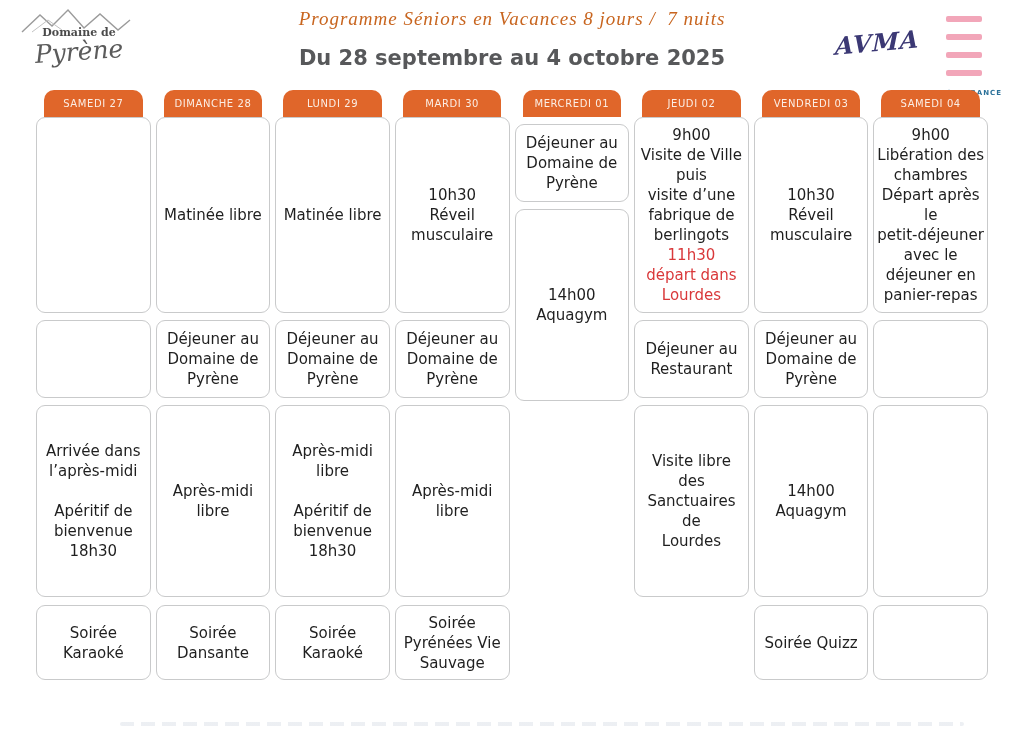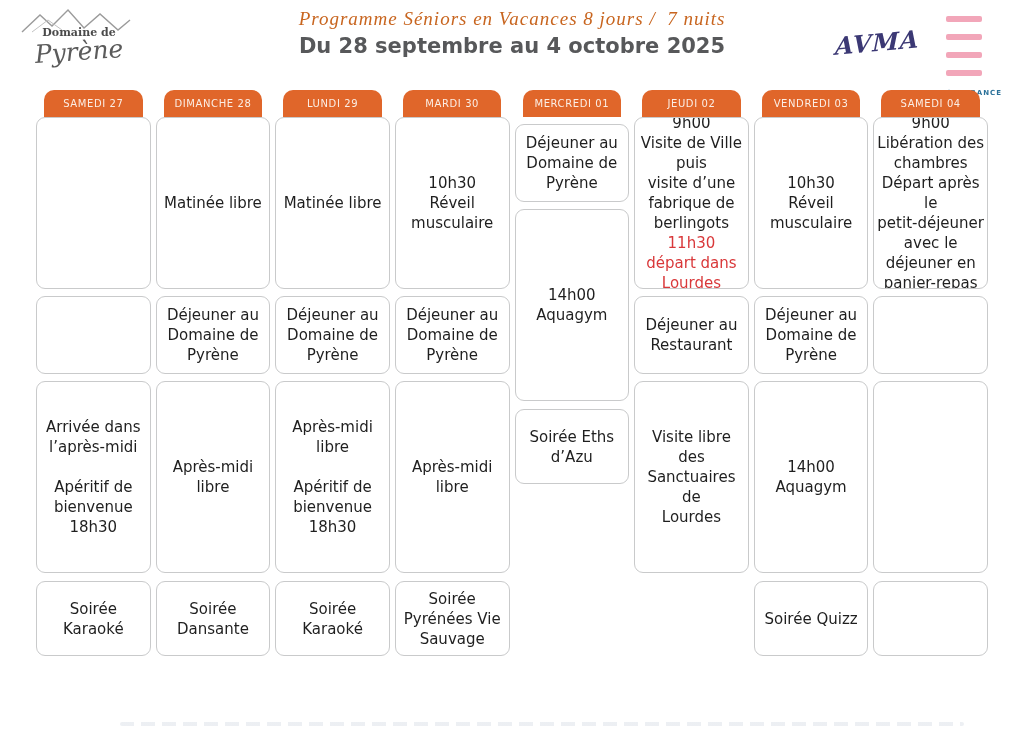--- a/index.html
+++ b/index.html
@@ -31,21 +31,21 @@
     font-size: 25px; color: #5b5b5b; transform: rotate(-4deg);
   }
 
   .titles { position: absolute; left: 0; right: 0; top: 8px; text-align: center; }
   .title {
     font-family: Liberation Serif, serif; font-style: italic;
     font-size: 19px; color: #c8651f; letter-spacing: 1px;
     white-space: pre;
   }
   .subtitle {
-    margin-top: 4px;
+    margin-top: 16px;
     font-size: 21px; font-weight: bold; color: #57585a;
   }
 
   .partners { position: absolute; right: 22px; top: 12px; display: flex; align-items: flex-start; gap: 26px; }
   .avma {
     margin-top: 16px;
     font-family: "DejaVu Serif", serif;
     font-size: 24px; font-weight: bold; font-style: italic;
     color: #3b3874; transform: rotate(-5deg) skewX(-6deg);
     letter-spacing: 1px;
@@ -82,21 +82,21 @@
     text-align: center;
     padding: 4px 2px;
     overflow: hidden;
   }
   .cell-text {
     white-space: pre-wrap;
     font-size: 15px; line-height: 20px; color: #1f1f1f;
   }
   .cell-text.red { color: #d9383a; }
 
-  .cell.r0 { height: 172px; }
+  .cell.r0 { height: 196px; }
   .cell.r1 { height: 78px;  margin-top: 7px; }
   .cell.r2 { height: 192px; margin-top: 7px; }
   .cell.r3 { height: 75px;  margin-top: 8px; }
 
   
   .footer-strip {
     position: absolute; left: 120px; right: 60px; bottom: 6px; height: 4px;
     background: repeating-linear-gradient(90deg, #e3e7ed 0 14px, transparent 14px 21px);
     opacity: 0.65; border-radius: 2px;
   }
@@ -216,24 +216,20 @@
     <div class="col">
       <div class="tab">MERCREDI 01</div>
       <div class="cell r1">
         <div class="cell-text">Déjeuner au
 Domaine de
 Pyrène</div>
       </div>
       <div class="cell r2">
         <div class="cell-text">14h00
 Aquagym</div>
-      </div>
-      <div class="cell r3">
-        <div class="cell-text">Soirée Eths
-d’Azu</div>
       </div>
     </div>
     <div class="col">
       <div class="tab">JEUDI 02</div>
       <div class="cell r0">
         <div class="cell-text">9h00
 Visite de Ville
 puis
 visite d’une
 fabrique de

